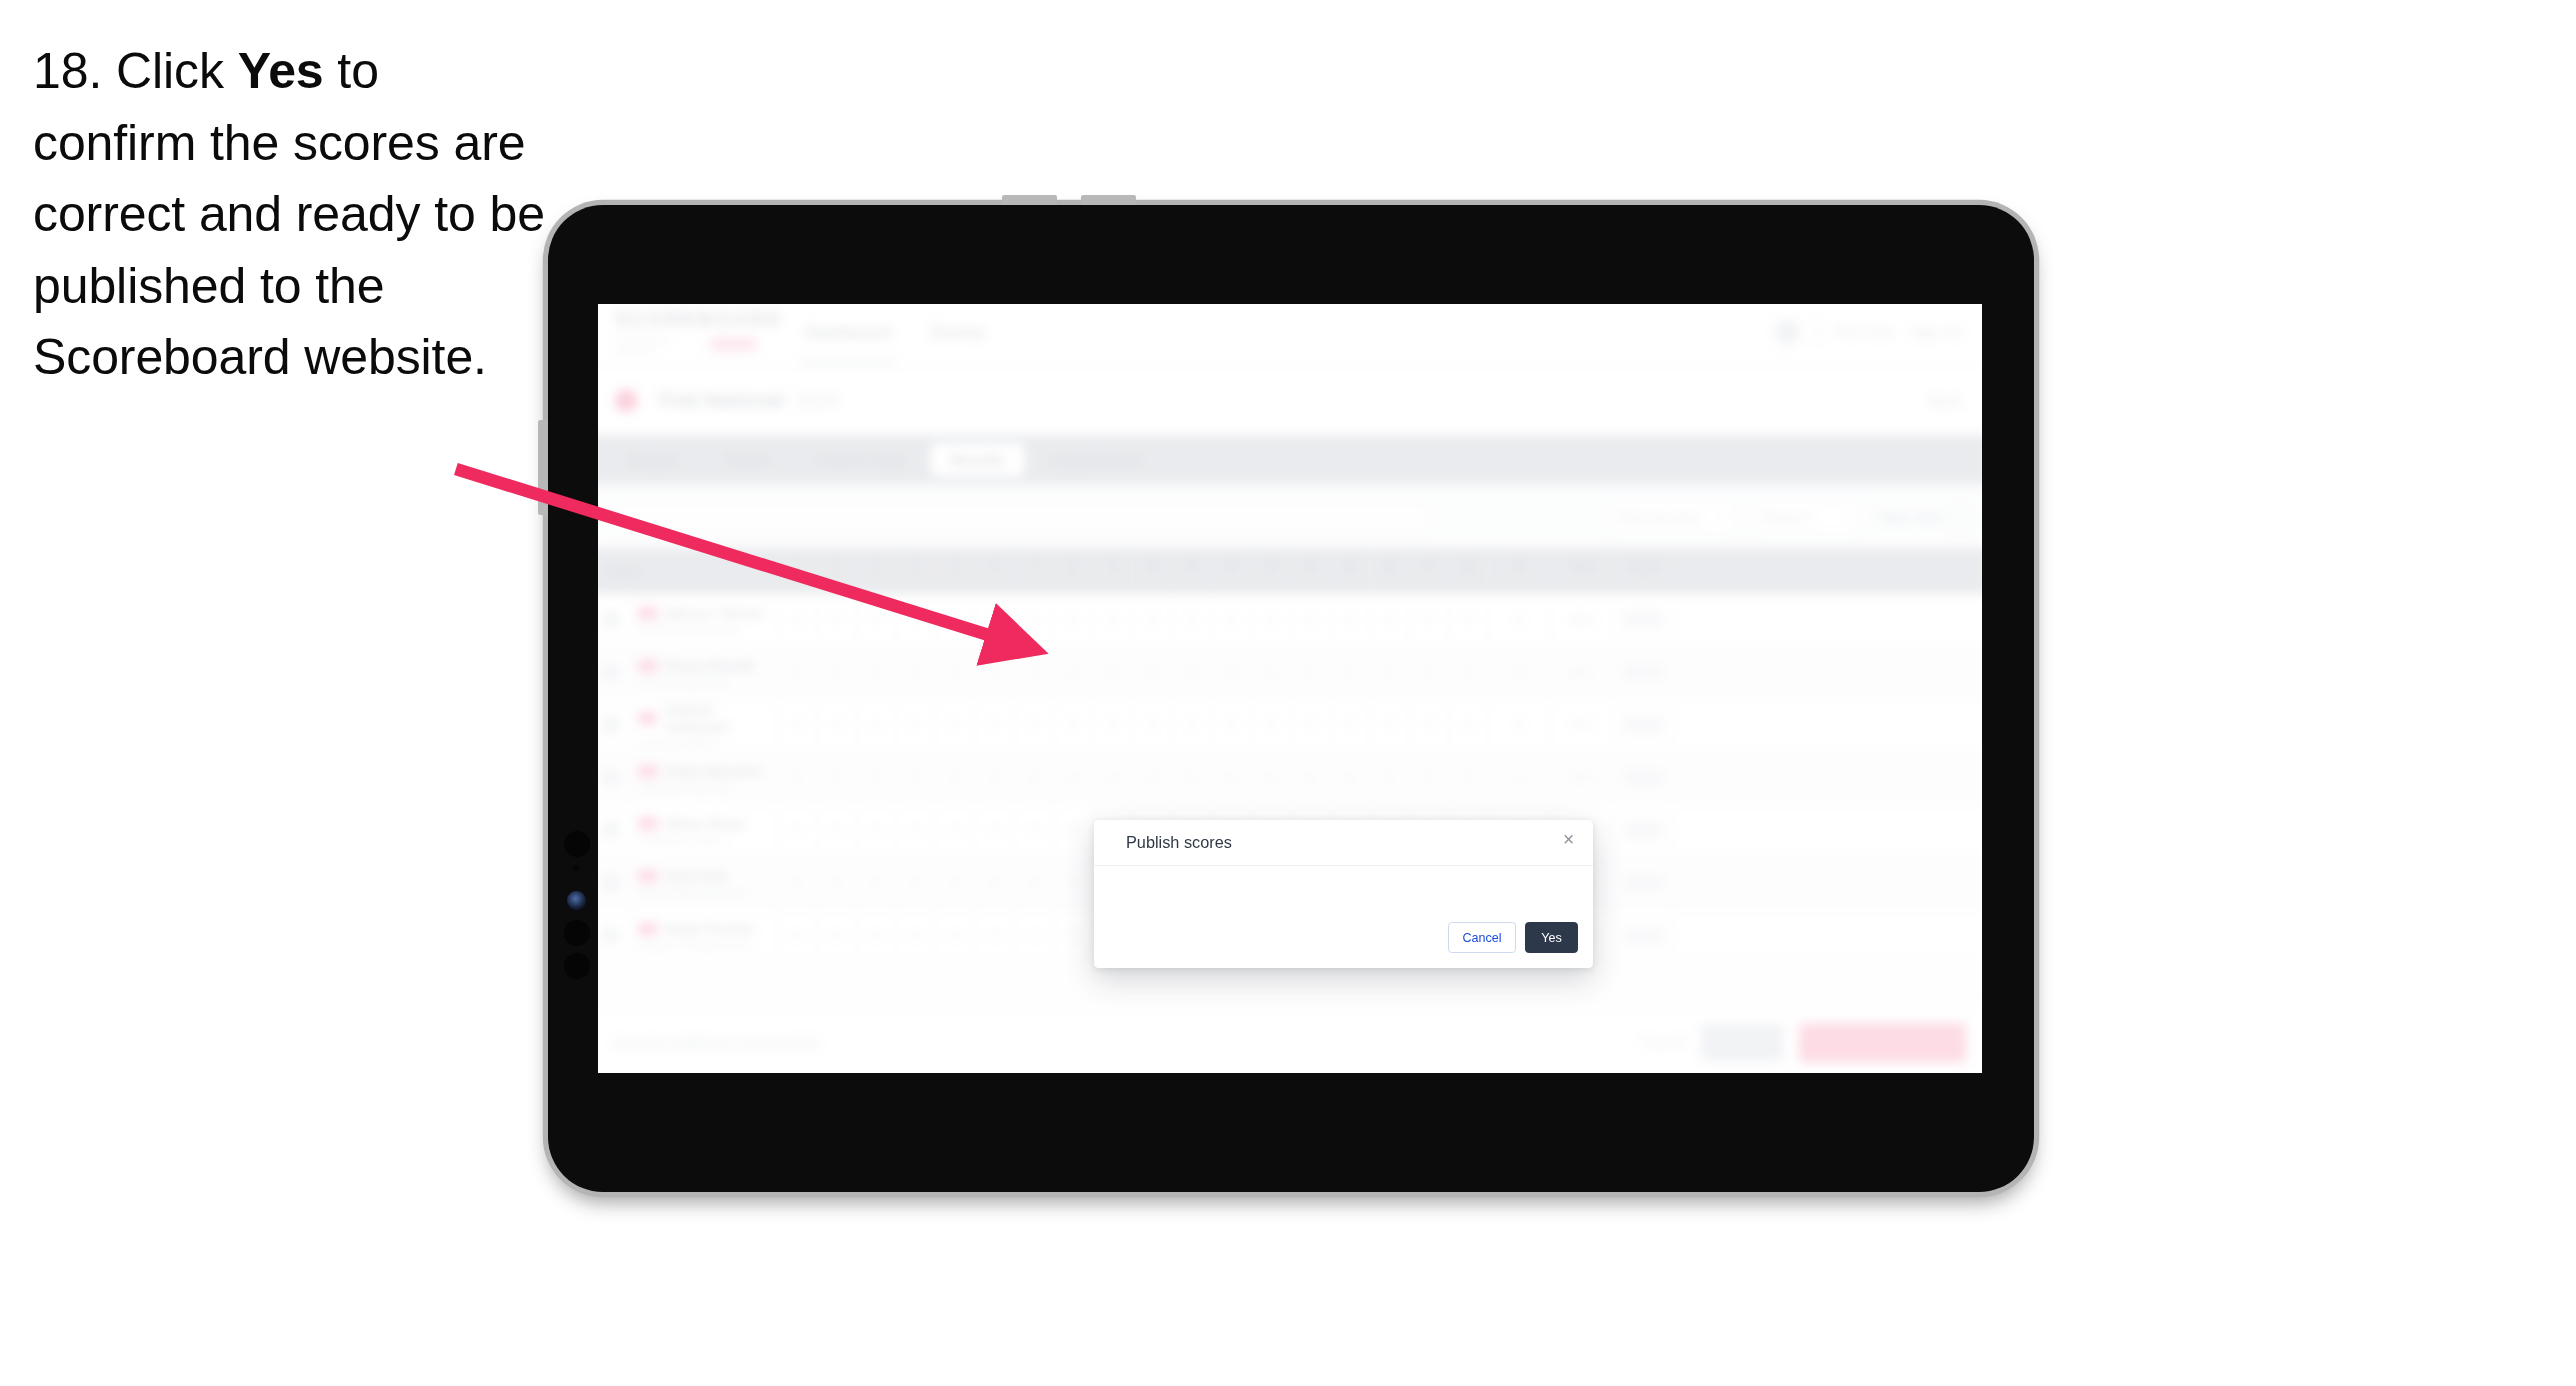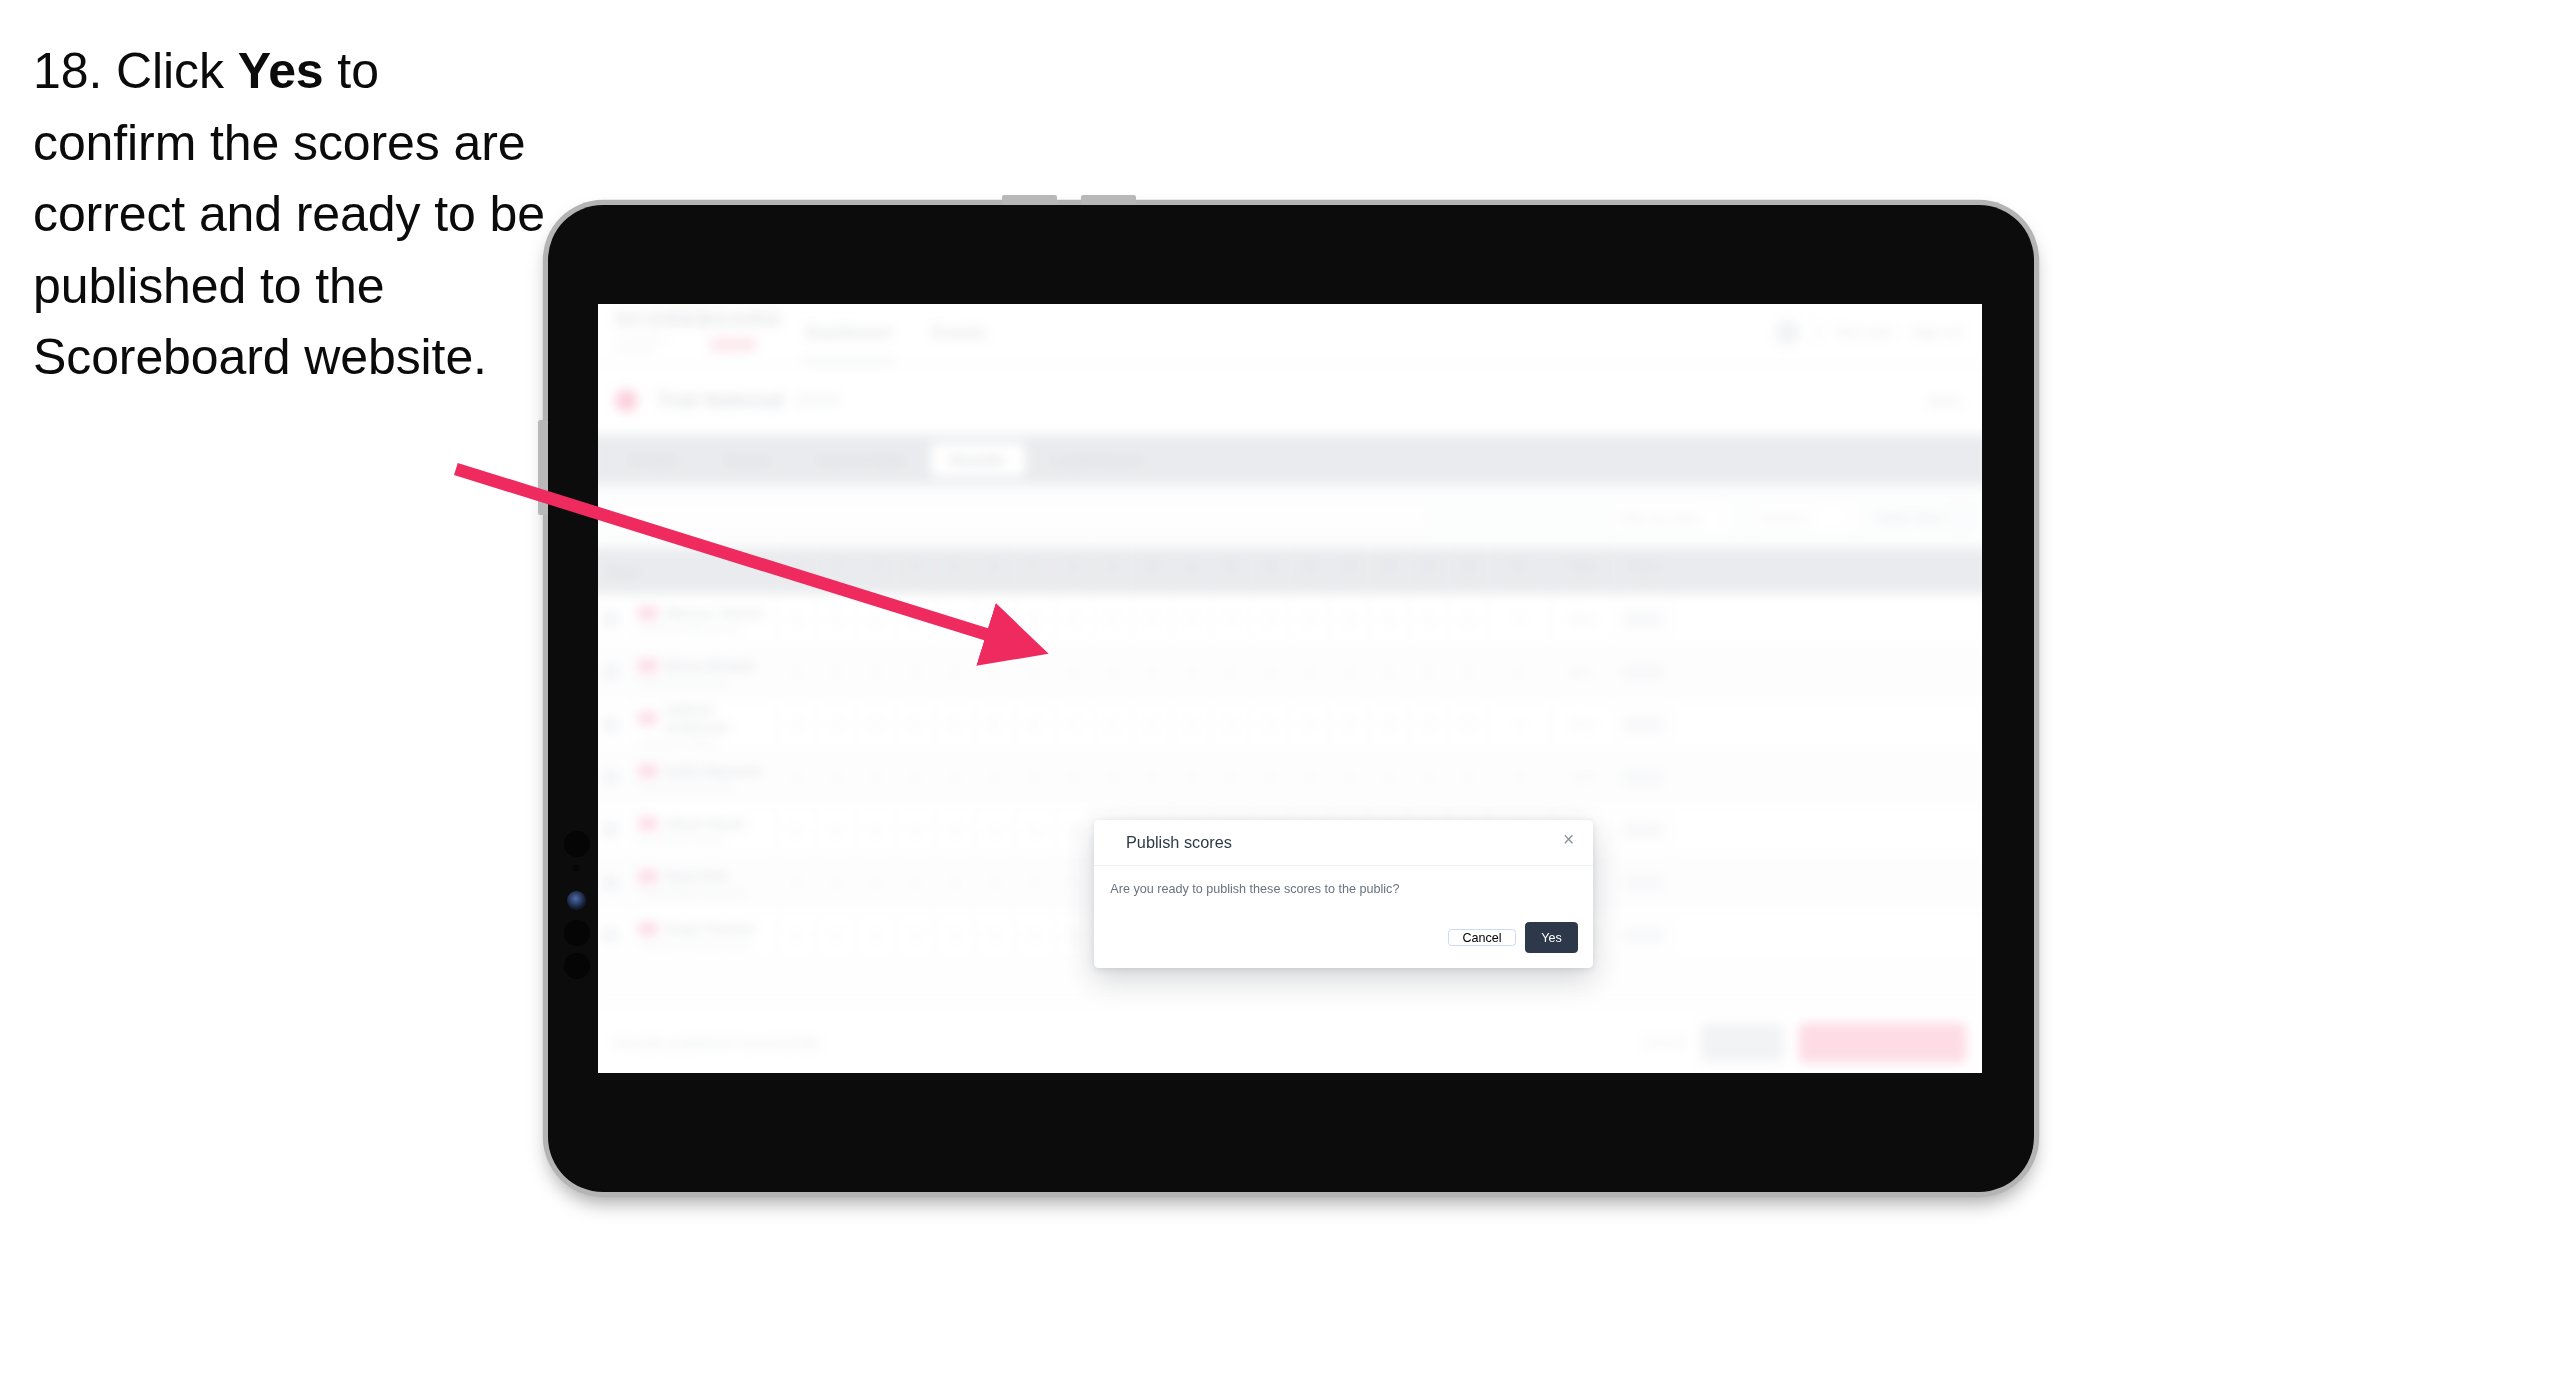--- a/index.html
+++ b/index.html
@@ -217,23 +217,23 @@
     display: flex; align-items: center; justify-content: center;
     color: #8d949d; font-size: 19.3px; line-height: 1; font-weight: 300;
   }
   .modal-body { padding: 16.3px 16.3px 0 16.3px; }
   .modal-msg { font-size: 12.6px; color: #6a7280; }
   .modal-actions {
     position: absolute; right: 15px; bottom: 15px;
     display: flex; align-items: center; gap: 9px;
   }
   .btn-cancel {
-    min-width: 68px; height: 17px; border-radius: 3.7px;
+    min-width: 68px; height: 31px; border-radius: 3.7px;
     background: #ffffff; border: 0.7px solid #cdd9ef;
-    color: #000000; font-size: 12.6px;
+    color: #1d4ed8; font-size: 12.6px;
     display: flex; align-items: center; justify-content: center;
     font-family: "Liberation Sans", sans-serif;
   }
   .btn-yes {
     min-width: 53px; height: 31px; border-radius: 3.7px;
     background: #2d384b; border: 0.7px solid #2d384b;
     color: #ffffff; font-size: 12.6px;
     display: flex; align-items: center; justify-content: center;
     font-family: "Liberation Sans", sans-serif;
   }
@@ -667,23 +667,20 @@
 
       </div>
 
       <div id="scrim"></div>
 
       <div id="modal">
         <div class="modal-head">
           <div class="modal-title">Publish scores</div>
           <div class="modal-close">×</div>
         </div>
-        <div class="modal-body">
-          <div class="modal-msg">Are you ready to publish these scores to the public?</div>
-        </div>
         <div class="modal-actions">
           <button class="btn-cancel">Cancel</button>
           <button class="btn-yes">Yes</button>
         </div>
       </div>
 
     </div>
   </div>
 
   <svg id="arrow" viewBox="0 0 3471 1868">

